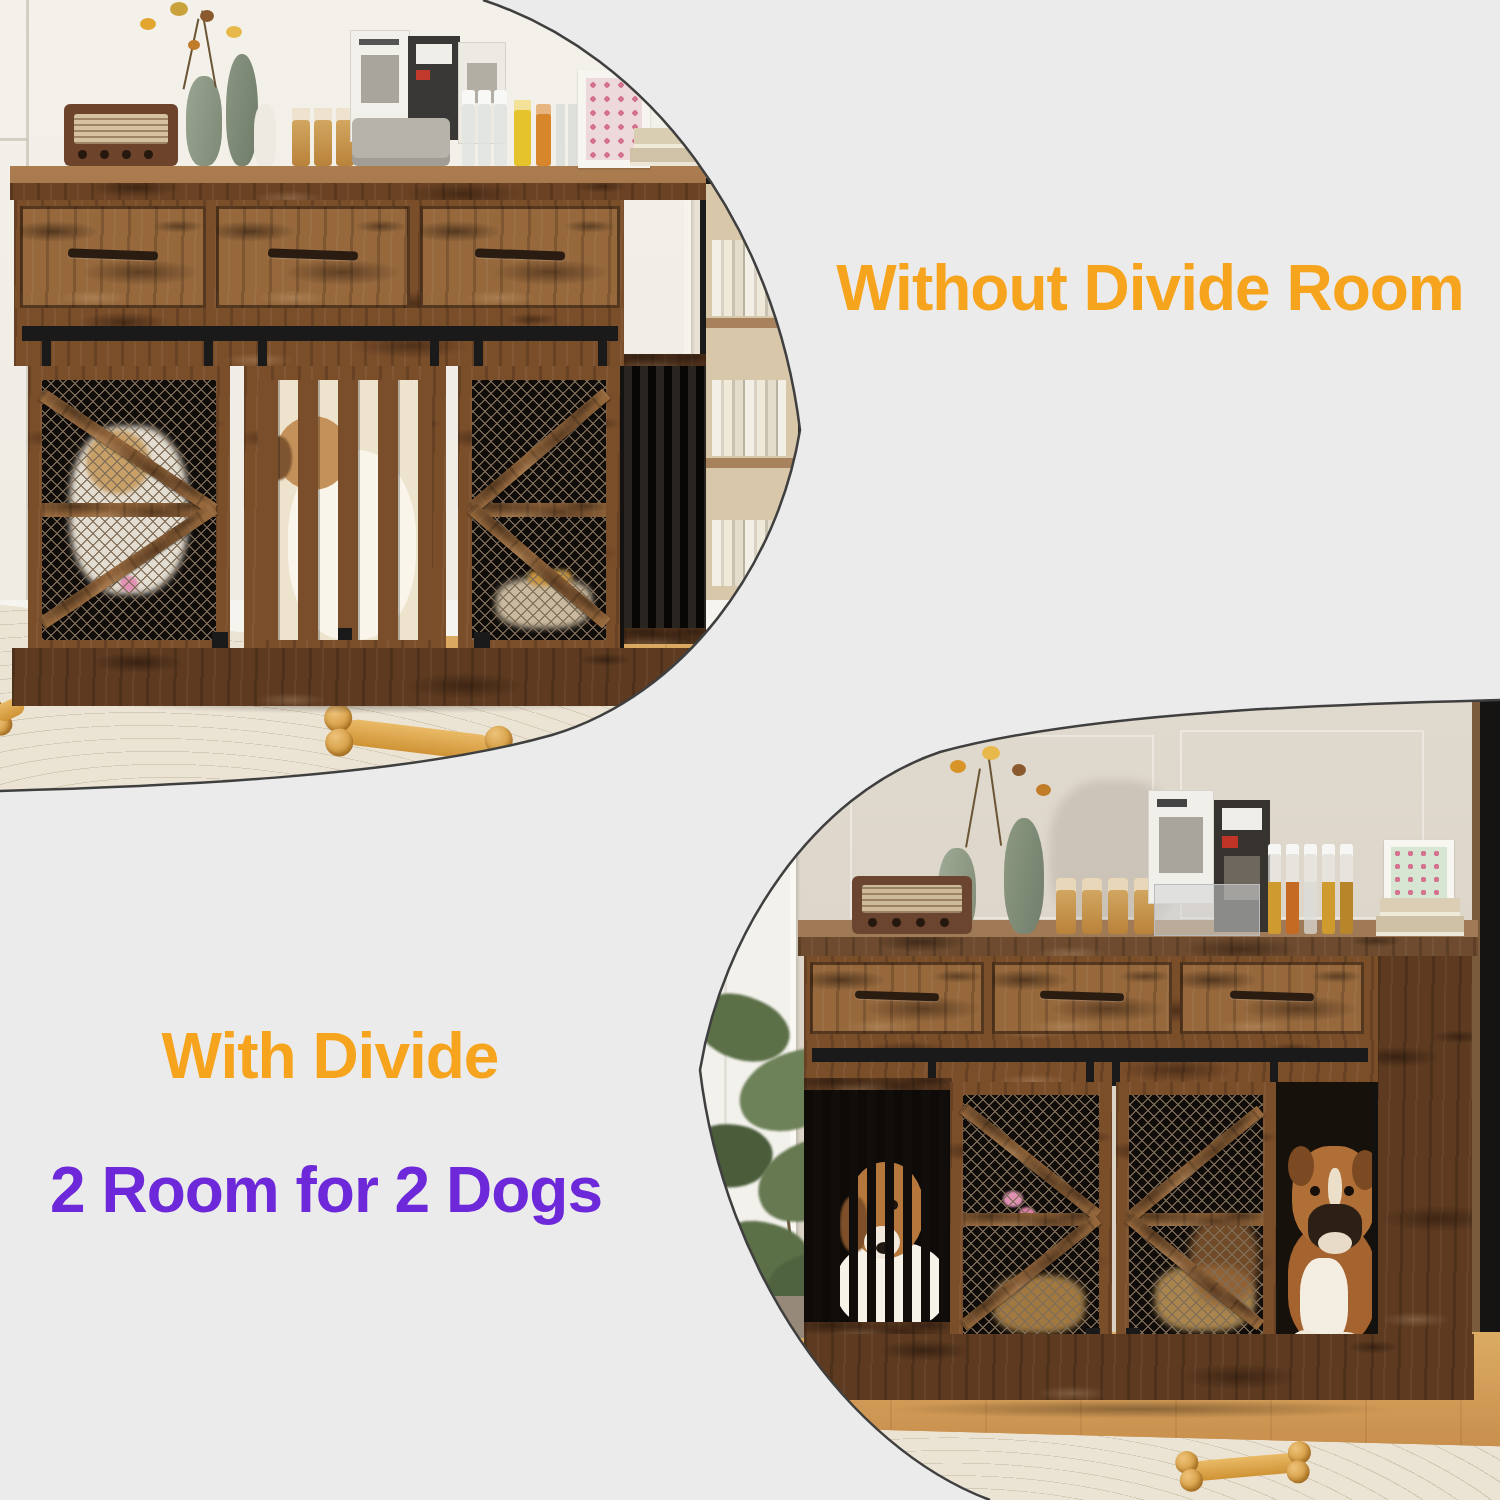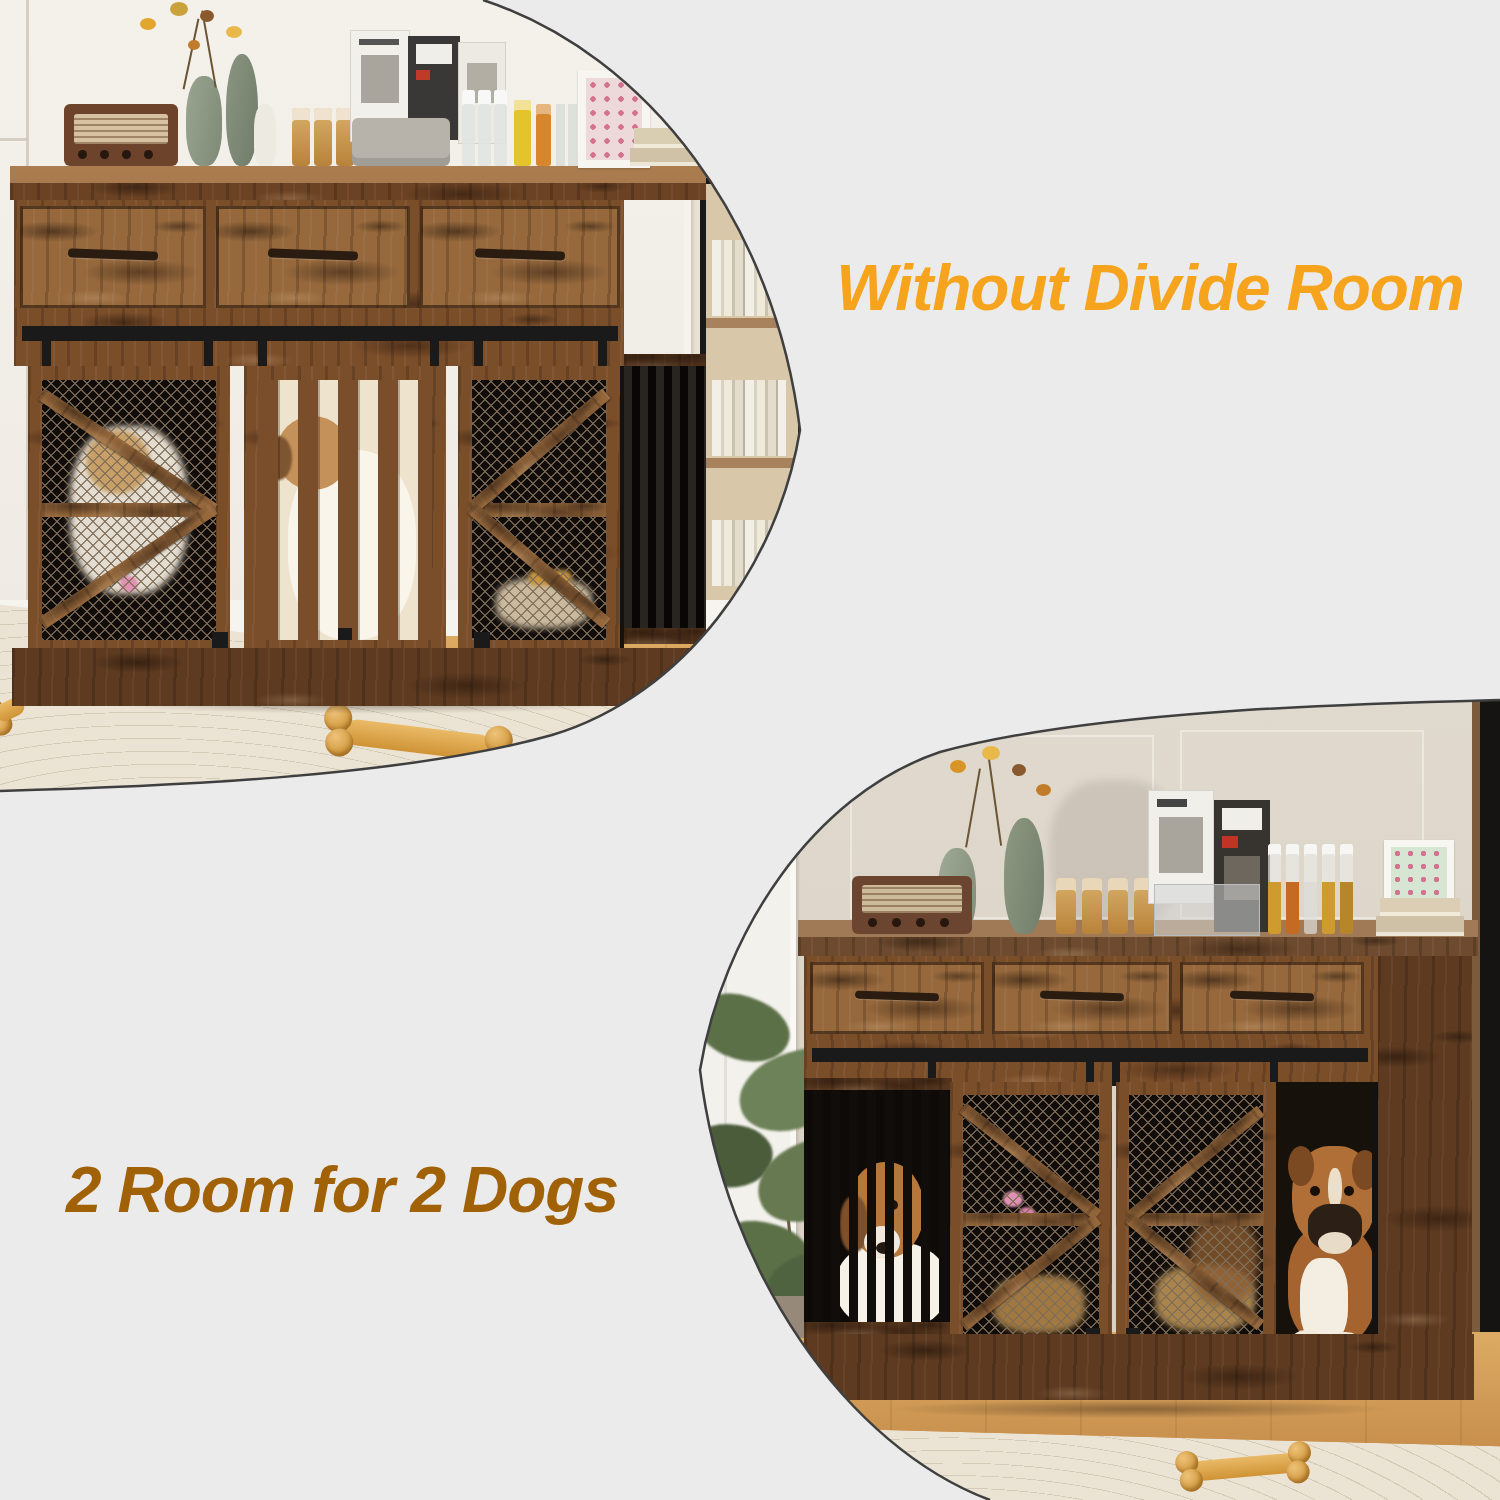--- a/index.html
+++ b/index.html
@@ -34,21 +34,21 @@
   .floor{background-image:repeating-linear-gradient(90deg, rgba(90,50,18,.10) 0 2px, transparent 2px 95px),linear-gradient(#dcab63,#bf8243)}
   .shadow{background:radial-gradient(ellipse closest-side, rgba(40,25,12,.4), transparent 72%)}
   .knob{position:absolute;border-radius:50%;background:radial-gradient(circle at 35% 30%, #eec27a, #d09739 72%);box-shadow:inset -2px -3px 4px rgba(120,70,20,.5)}
   .bonebar{position:absolute;border-radius:14px;background:linear-gradient(#eaba67,#cf9335)}
   .handle{position:absolute;background:#2a1c11;border-radius:4px;box-shadow:0 1px 1px rgba(255,255,255,.18)}
   .leaf{position:absolute;border-radius:55% 42% 58% 45%;filter:blur(1px)}
 </style>
 </head>
 <body>
 
-<div id="canvas" style="background: rgb(235, 235, 235); font-style: italic;">
+<div id="canvas" style="background: rgb(235, 235, 235);">
 
   <div class="photo" id="photo-top">
     <div class="abs" style="left:0;top:0;width:810px;height:650px;background:linear-gradient(#f4f1eb,#efebe3)"></div>
     <div class="abs" style="left:690px;top:0;width:120px;height:648px;background:#e9e1d4"></div>
     <div class="abs" style="left:684px;top:0;width:7px;height:648px;background:#f6f3ec;box-shadow:2px 0 3px rgba(0,0,0,.12)"></div>
     <div class="abs" style="left:26px;top:0;width:3px;height:600px;background:rgba(205,199,185,.8)"></div>
     <div class="abs" style="left:0;top:138px;width:28px;height:3px;background:rgba(205,199,185,.8)"></div>
 
     <div class="abs" style="left:704px;top:182px;width:100px;height:446px;background:#d9c7aa"></div>
     <div class="abs" style="left:700px;top:178px;width:104px;height:452px;border:6px solid #191919;box-sizing:border-box"></div>
@@ -341,14 +341,15 @@
       <div class="knob" style="left:110px;top:19px;width:23px;height:23px"></div>
     </div>
   </div>
 
   <svg class="outlines" width="1500" height="1500" viewBox="0 0 1500 1500">
     <path d="M 483 0 C 650 55 775 225 800 430 C 778 565 685 695 552 735 C 400 778 150 787 0 791" fill="none" stroke="#3f3f3f" stroke-width="2.5"></path>
     <path d="M 990 1500 C 848 1447 724 1272 700 1070 C 722 935 812 795 940 752 C 1095 710 1350 704 1500 700" fill="none" stroke="#3f3f3f" stroke-width="2.5"></path>
   </svg>
 
   <div class="caption" style="left: 805px; top: 256px; width: 690px; color: rgb(246, 164, 29);">Without Divide Room</div>
-  <div class="caption" style="left: 37px; top: 1158px; width: 610px; color: #a16207;">2 Room for 2 Dogs</div>
+  <div class="caption" style="left: 25px; top: 1024px; width: 610px; color: rgb(246, 164, 29);">With Divide</div>
+  <div class="caption" style="left: 21px; top: 1158px; width: 610px; color: #6d28d9;">2 Room for 2 Dogs</div>
 </div>
 
 </body></html>

